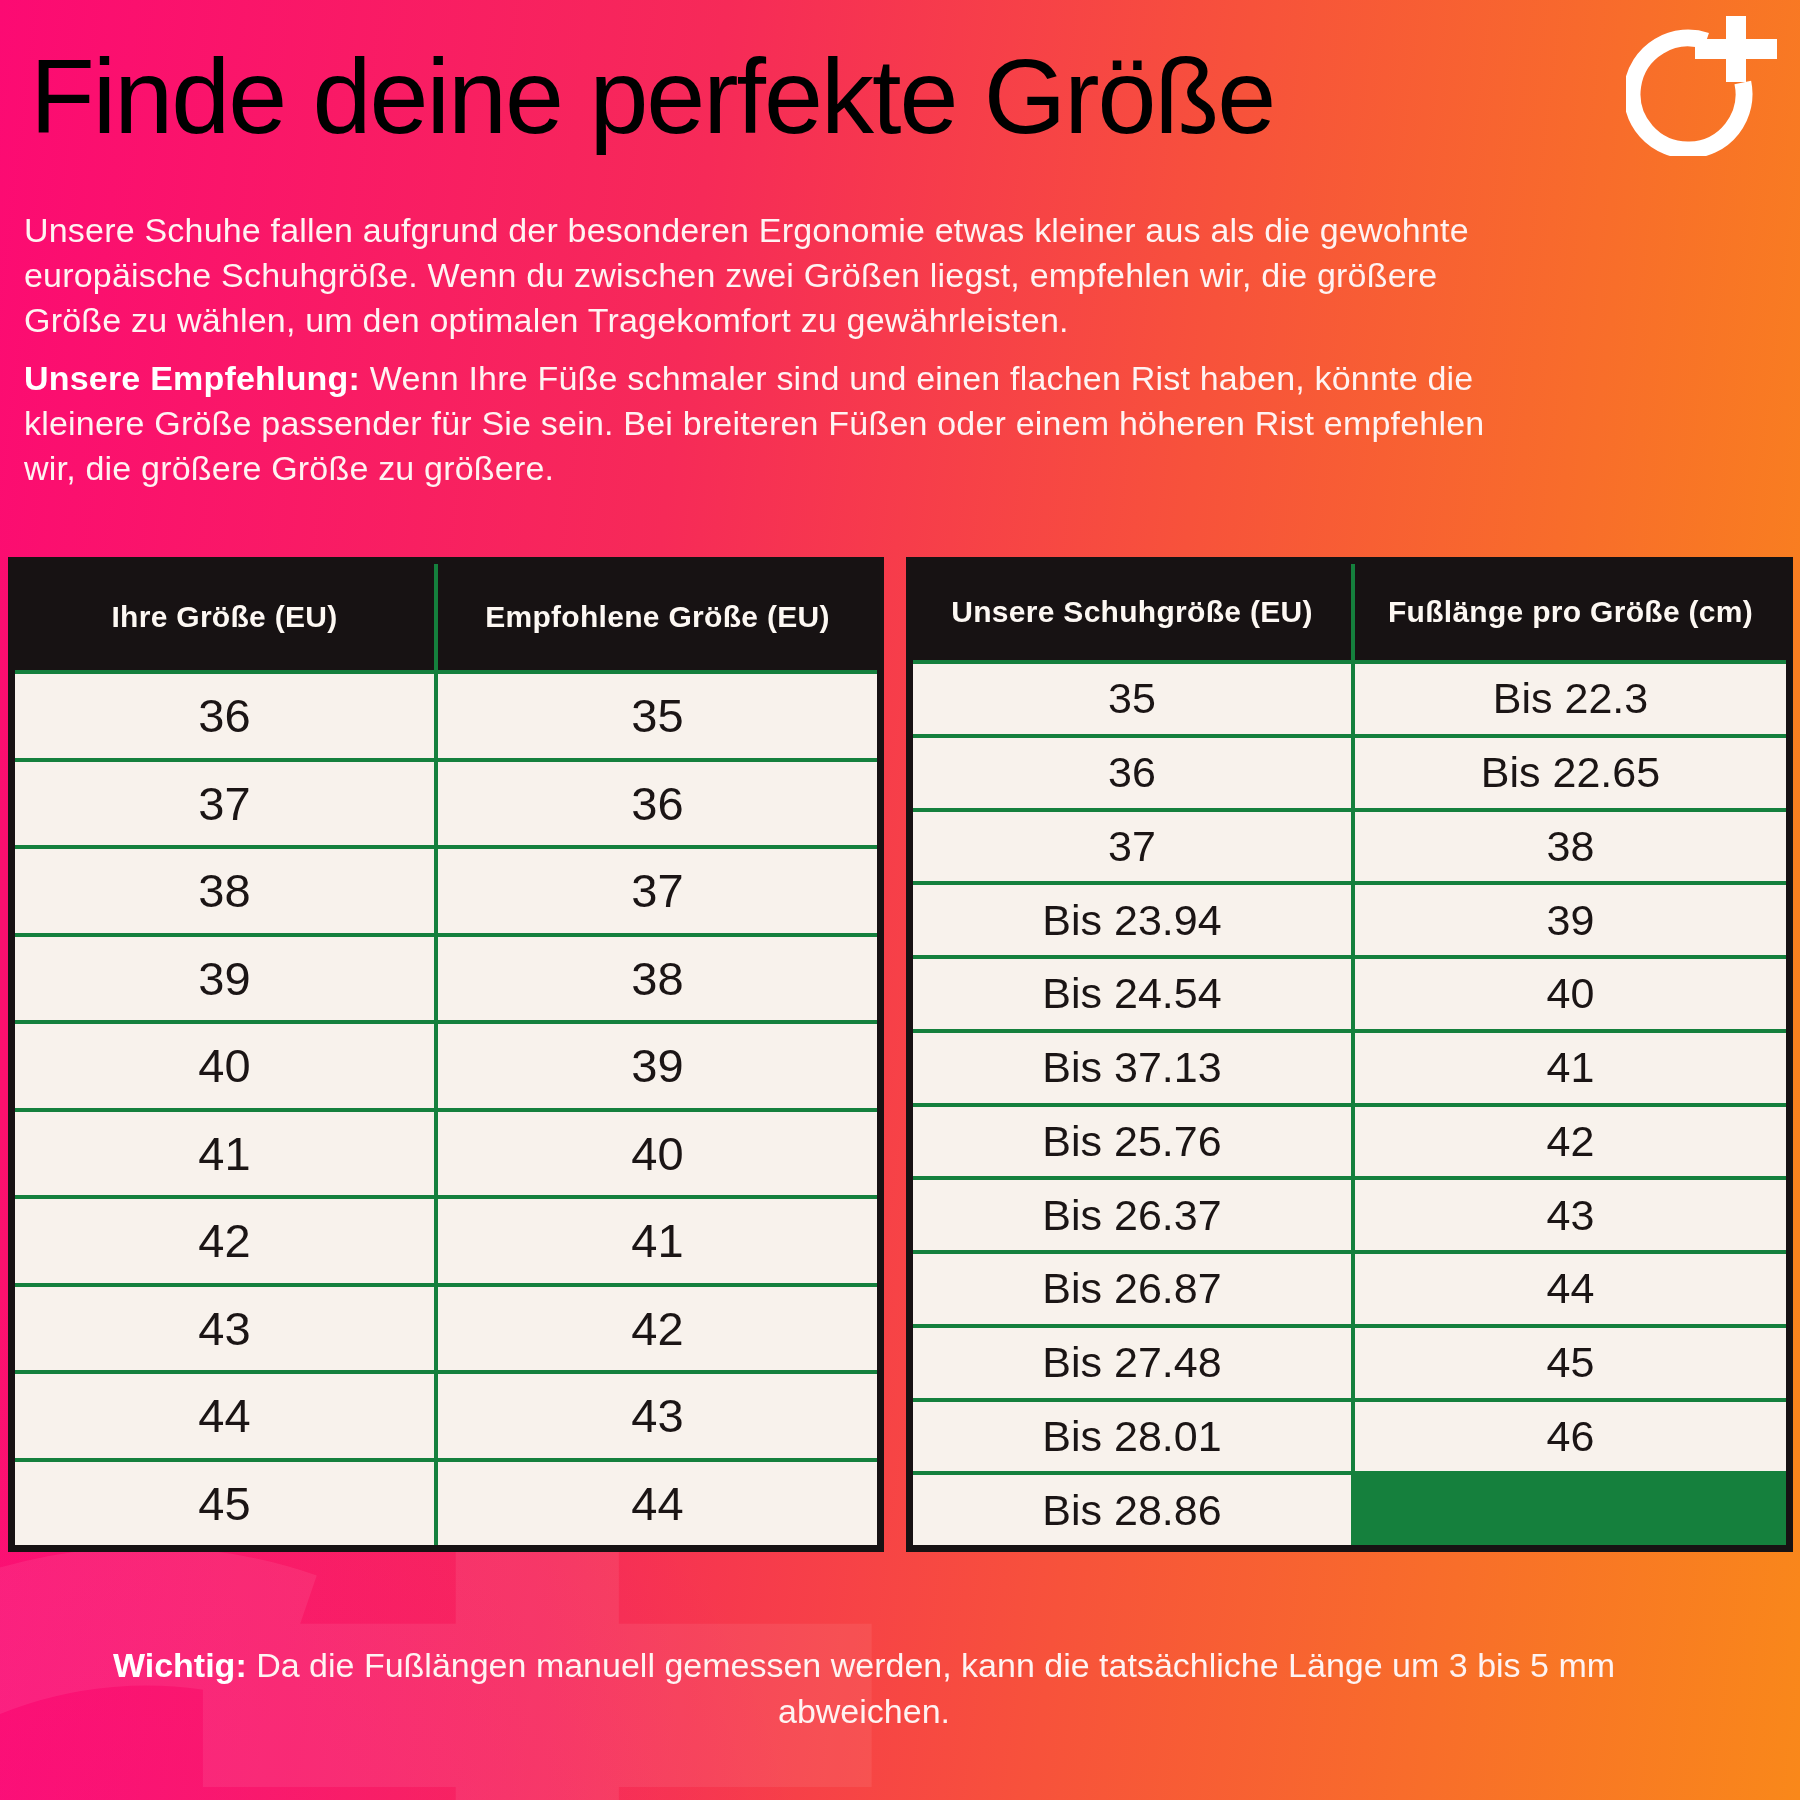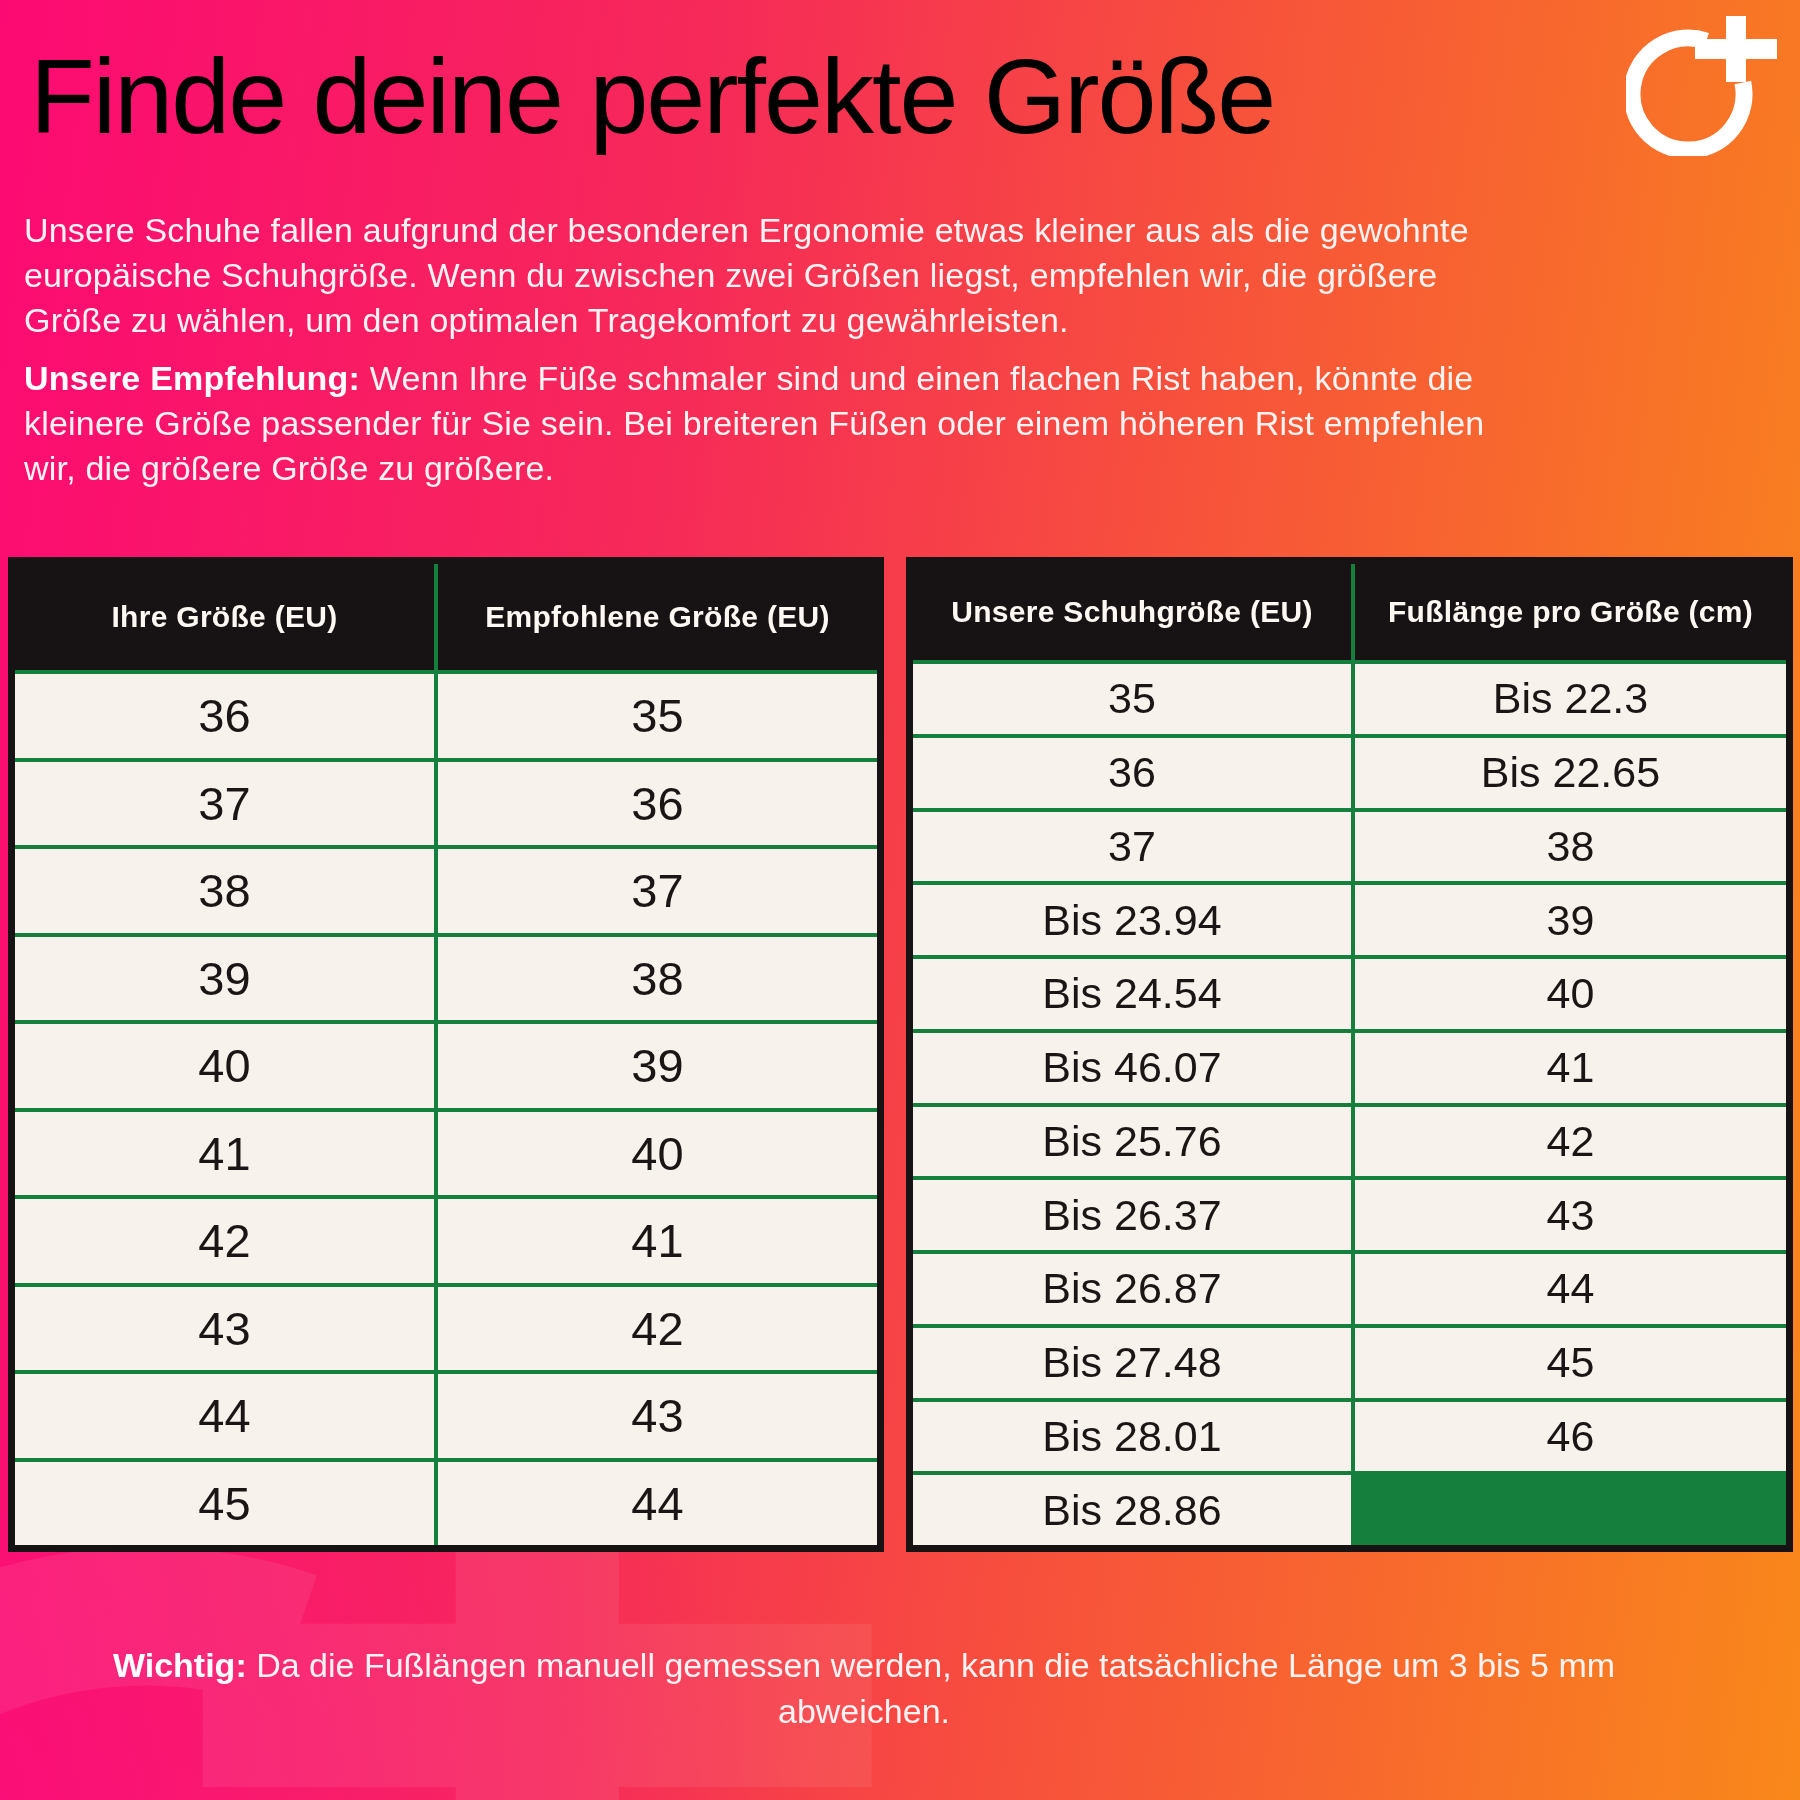--- a/index.html
+++ b/index.html
@@ -117,21 +117,21 @@
   <div class="td">35</div>
   <div class="td">Bis 22.3</div>
   <div class="td">36</div>
   <div class="td">Bis 22.65</div>
   <div class="td">37</div>
   <div class="td">38</div>
   <div class="td">Bis 23.94</div>
   <div class="td">39</div>
   <div class="td">Bis 24.54</div>
   <div class="td">40</div>
-  <div class="td">Bis 46.07</div>
+  <div class="td">Bis 37.13</div>
   <div class="td">41</div>
   <div class="td">Bis 25.76</div>
   <div class="td">42</div>
   <div class="td">Bis 26.37</div>
   <div class="td">43</div>
   <div class="td">Bis 26.87</div>
   <div class="td">44</div>
   <div class="td">Bis 27.48</div>
   <div class="td">45</div>
   <div class="td">Bis 28.01</div>

